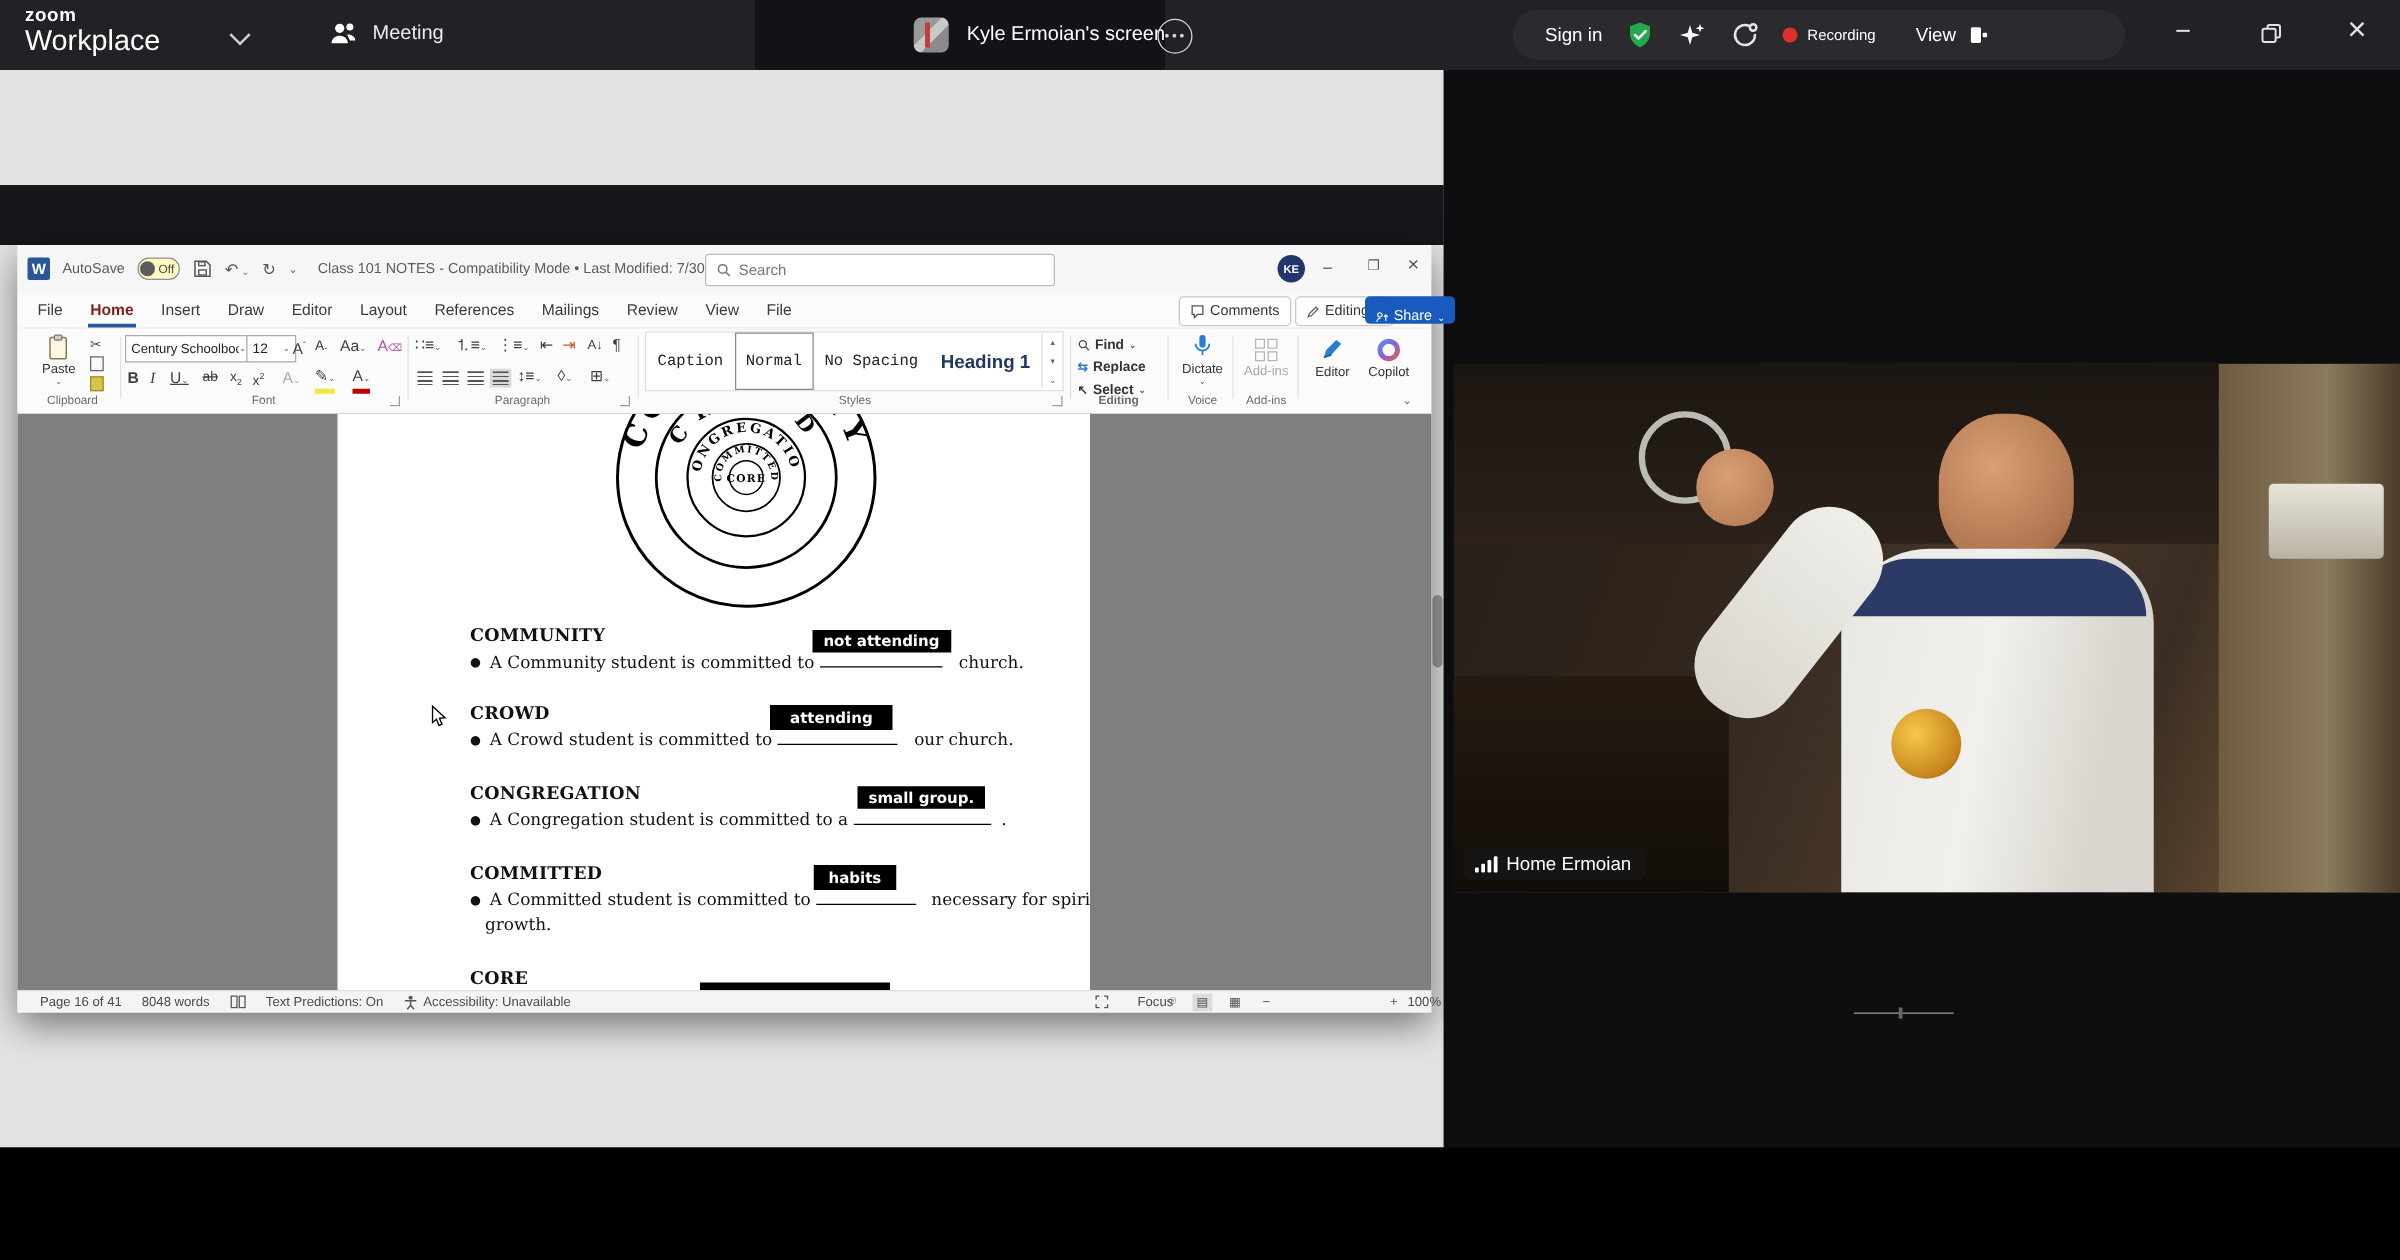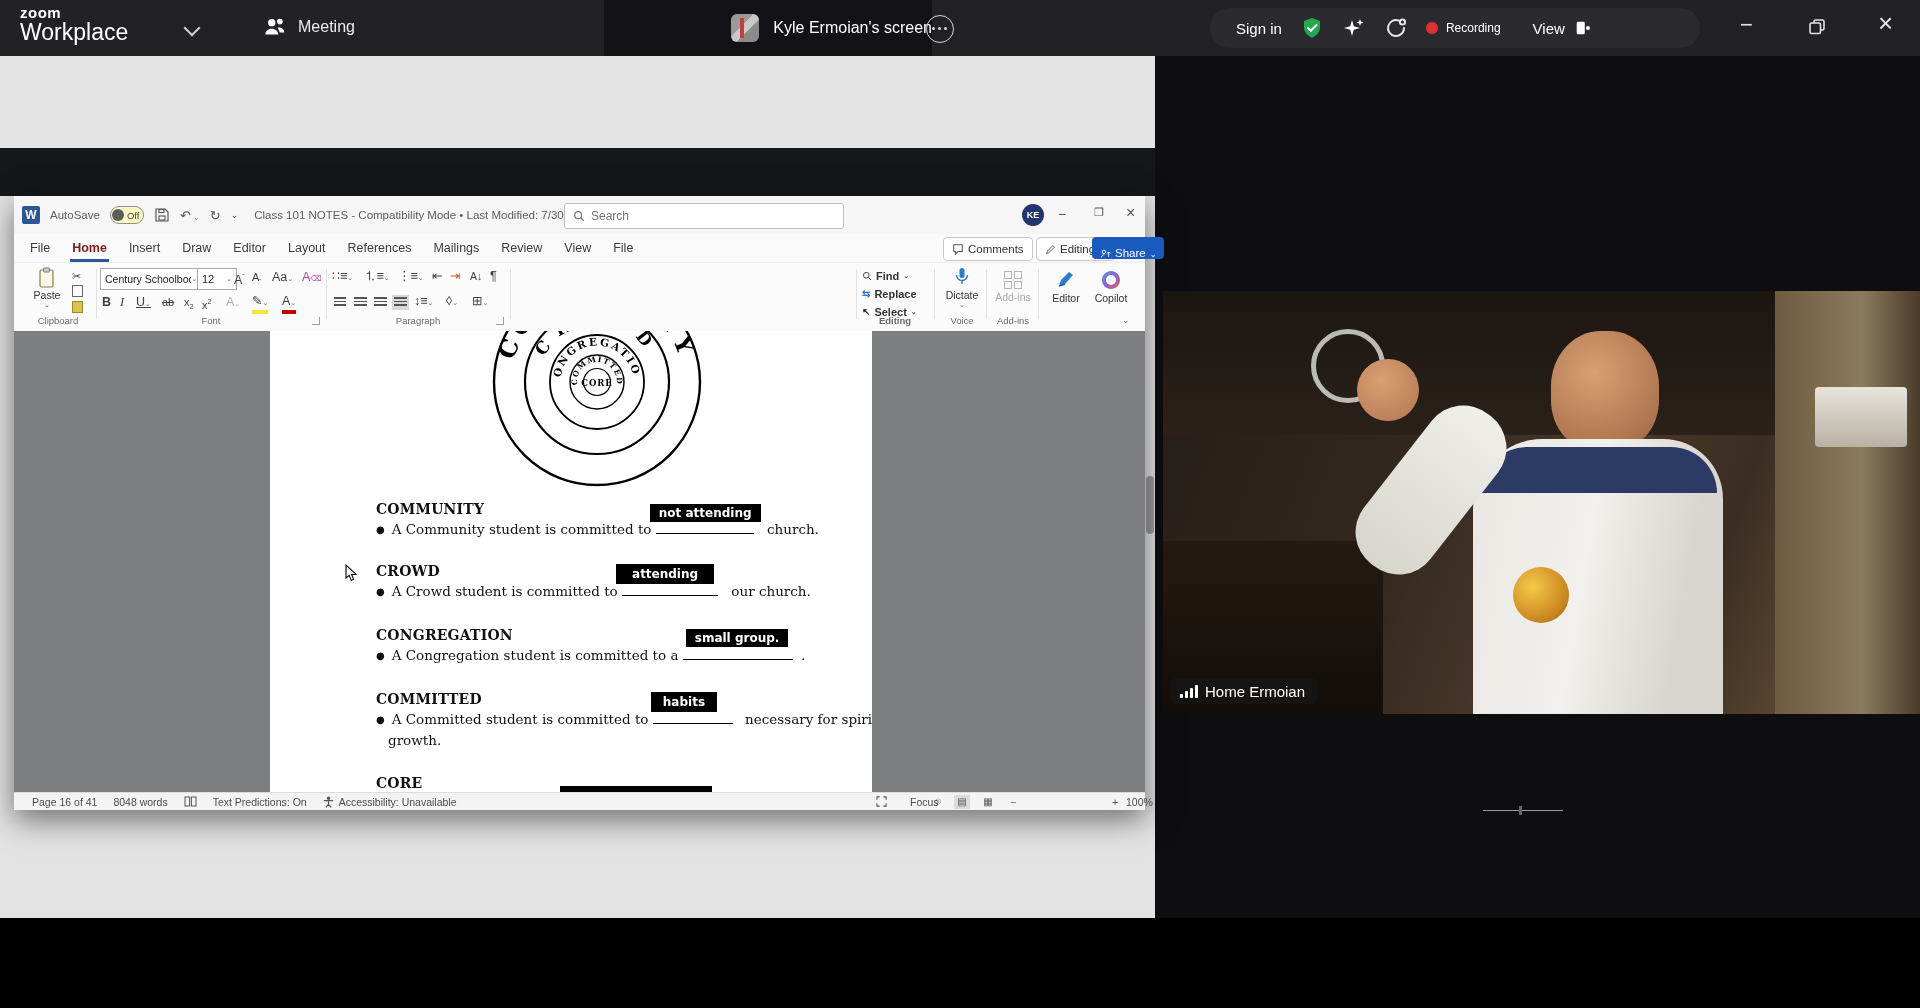--- a/index.html
+++ b/index.html
@@ -279,20 +279,43 @@
         <span class="ab alns" style="left:42px;top:34px;"></span>
         <span class="ab alns aln-sel" style="left:62px;top:34px;"></span>
         <span class="ab ric" style="left:82px;top:31px;">↕≡<span style="font-size:7px;color:#666;">⌄</span></span>
         <span class="ab ric" style="left:114px;top:31px;">◊<span style="font-size:7px;color:#666;">⌄</span></span>
         <span class="ab ric" style="left:140px;top:31px;">⊞<span style="font-size:7px;color:#666;">⌄</span></span>
         <div class="glabel">Paragraph</div>
         <div class="launcher" style="right:0;top:54px;"></div>
       </div>
       <div class="gsep" style="left:496px;"></div>
 
+      <div class="ab" style="left:502px;top:0;width:336px;height:68px;">
+        <div class="ab flex" style="left:0;top:2px;border:1px solid #e0e0e0;background:#fff;height:46px;">
+          <div class="stylecell">
+              <span class="mono">Caption</span>
+            </div>
+          <div class="stylecell" style="border:1px solid #8a8a8a;">
+              <span class="mono">Normal</span>
+            </div>
+          <div class="stylecell">
+              <span class="mono">No Spacing</span>
+            </div>
+          <div class="stylecell">
+              <span class="h1s">Heading 1</span>
+            </div>
+          <div style="width:16px;height:44px;border-left:1px solid #e0e0e0;display:flex;flex-direction:column;align-items:center;justify-content:space-around;font-size:7px;color:#666;">
+              <span>▴</span>
+              <span>▾</span>
+              <span>⌄</span>
+            </div>
+        </div>
+        <div class="glabel">Styles</div>
+        <div class="launcher" style="right:2px;top:54px;"></div>
+      </div>
       <div class="gsep" style="left:842px;"></div>
 
       <div class="ab" style="left:848px;top:0;width:66px;height:68px;font-weight:bold;">
         <div class="egrow ab" style="left:0;top:4px;">
           <svg width="10" height="10" viewBox="0 0 14 14">
               <circle cx="6" cy="6" r="4" fill="none" stroke="#444" stroke-width="1.4"></circle>
               <line x1="9" y1="9" x2="12.6" y2="12.6" stroke="#444" stroke-width="1.4"></line>
             </svg>
           <span>Find</span>
             <span style="font-size:7px;color:#666;">⌄</span>

